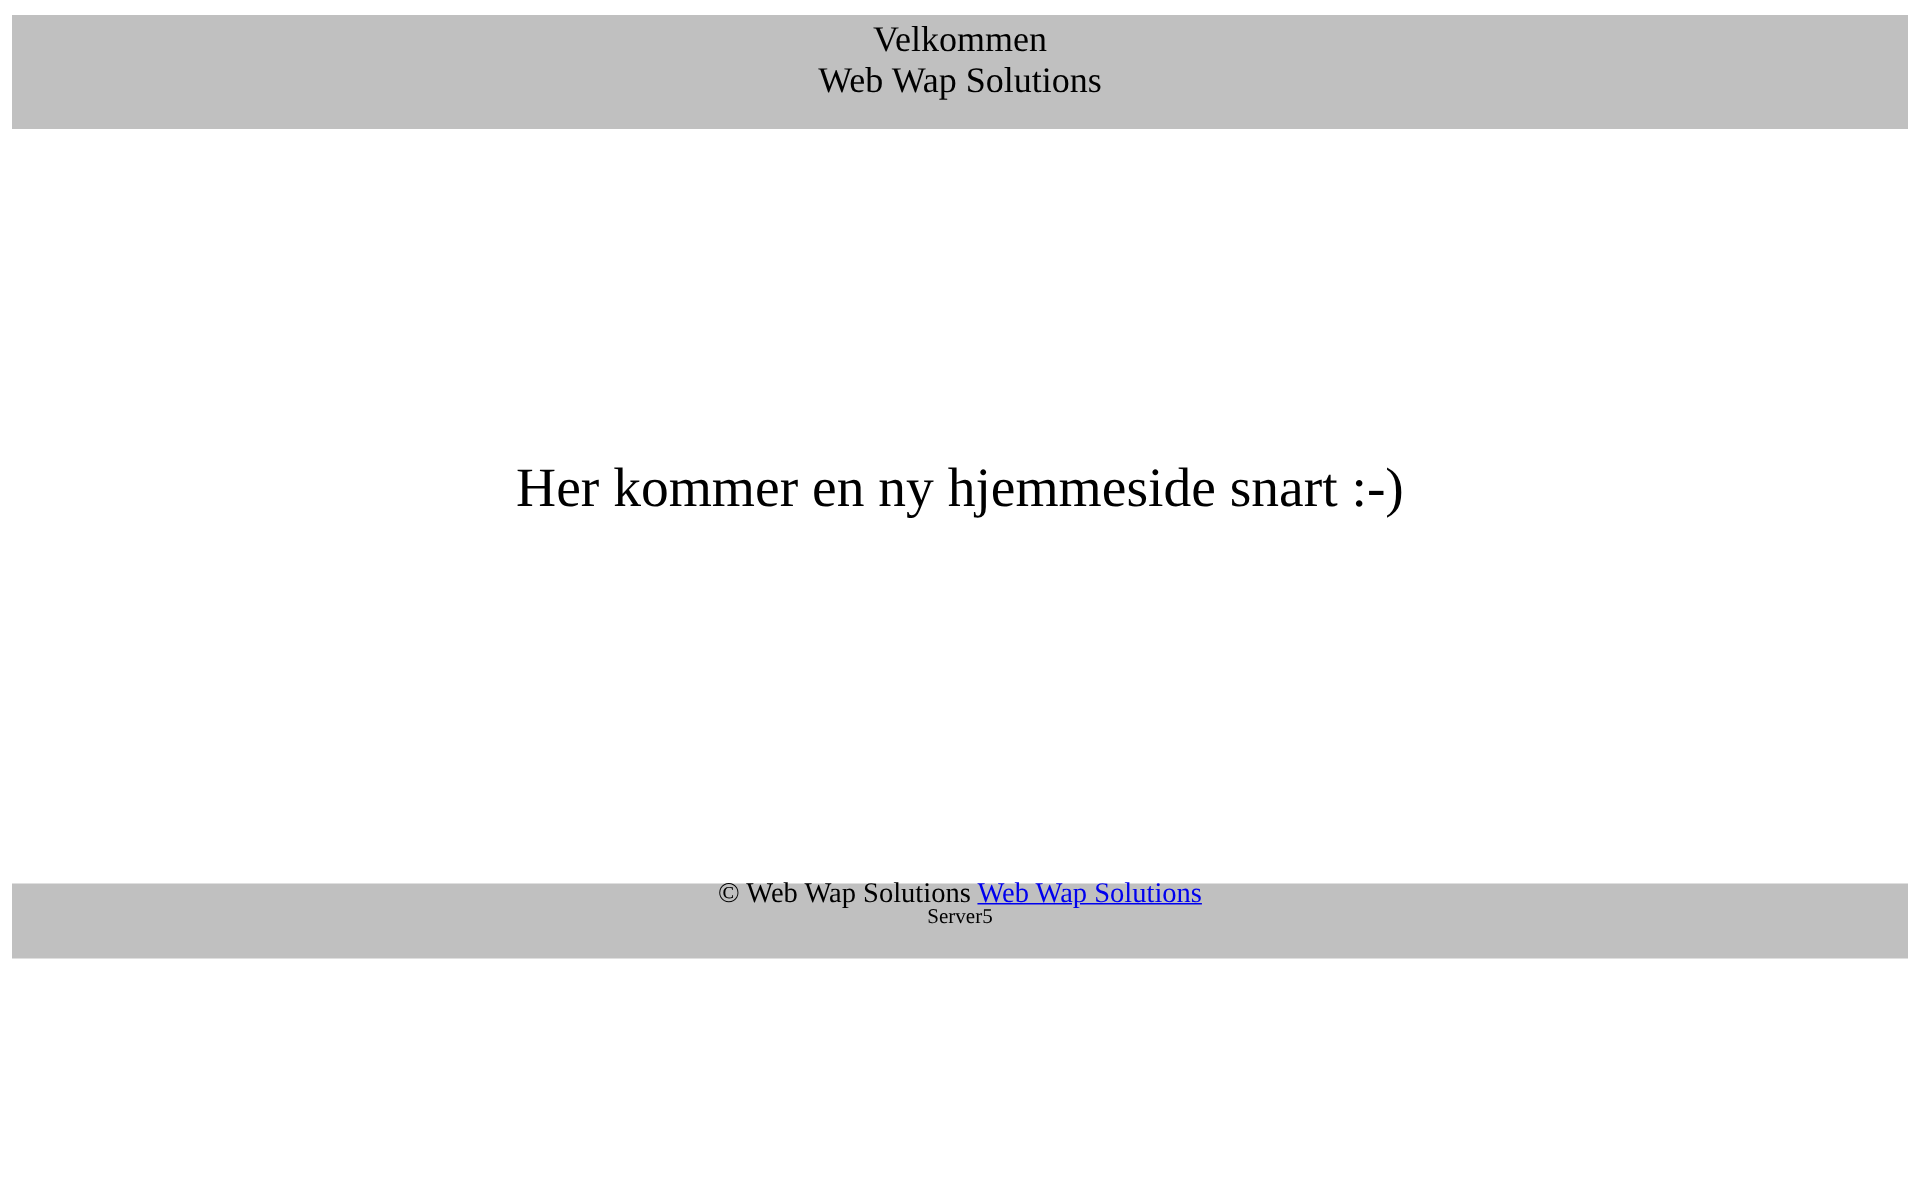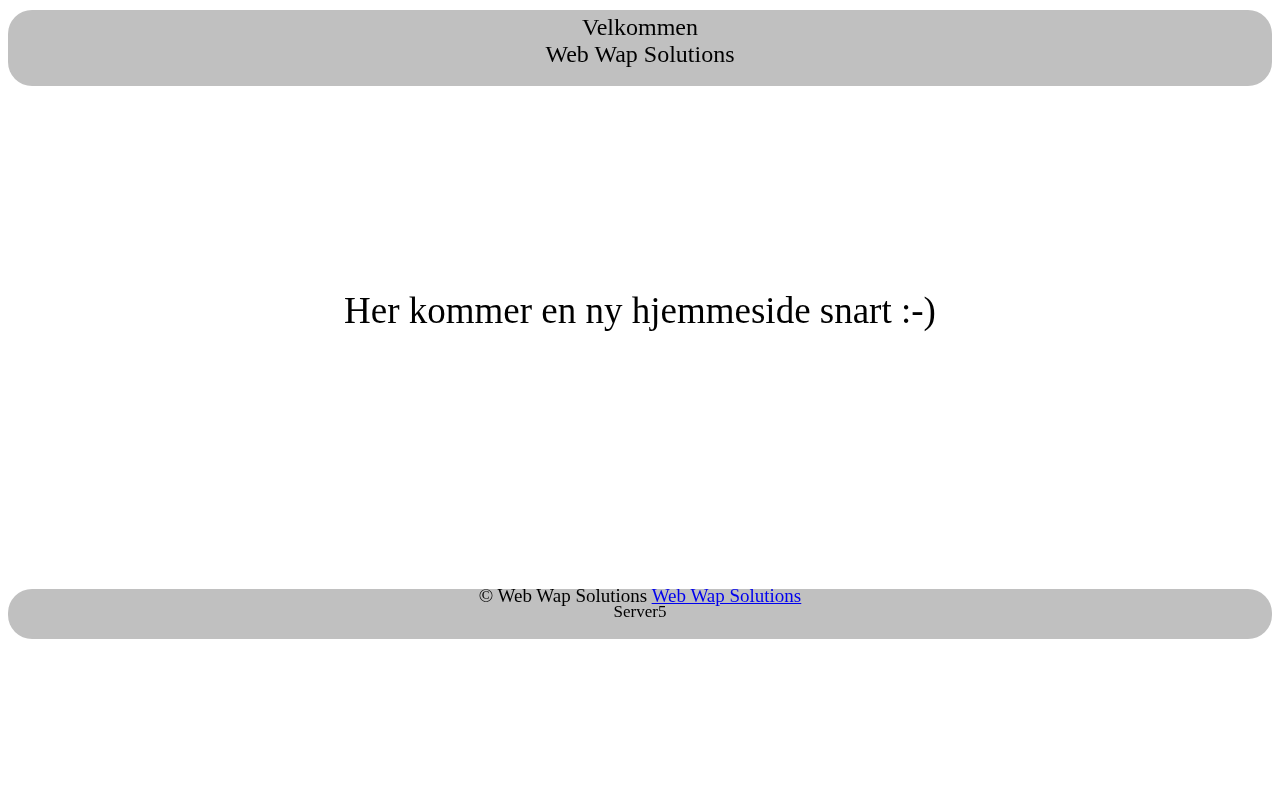--- a/index.html
+++ b/index.html
@@ -16,61 +16,60 @@
     width: 1280px;
     height: 800px;
     position: relative;
   }
   .banner {
     position: absolute;
     left: 8px;
     right: 8px;
     background: #c0c0c0;
     text-align: center;
-    border-radius: 24px;
   }
   .banner-header {
     top: 10px;
     height: 76px;
     box-sizing: border-box;
     padding-top: 4px;
   }
   .header-line {
     font-size: 24px;
     line-height: 27px;
     white-space: nowrap;
   }
   .main-area {
     position: absolute;
     top: 86px;
     left: 0;
     width: 1280px;
     height: 503px;
   }
   .main-message {
-    margin: 1px;
+    margin: 16px;
     padding-top: 203px;
     text-align: center;
     font-size: 37px;
     font-weight: normal;
     line-height: 1.15;
     white-space: nowrap;
   }
   .banner-footer {
     top: 589px;
     height: 50px;
   }
   .copyright-line {
     font-size: 19px;
     line-height: 19px;
     margin-top: -3px;
     white-space: nowrap;
   }
   .server-line {
-    font-size: 17px;
+    font-size: 14px;
     line-height: 13px;
   }
   a.footer-link {
     color: #0000ee;
     text-decoration: underline;
     cursor: pointer;
   }
 </style>
 </head>
 <body>

